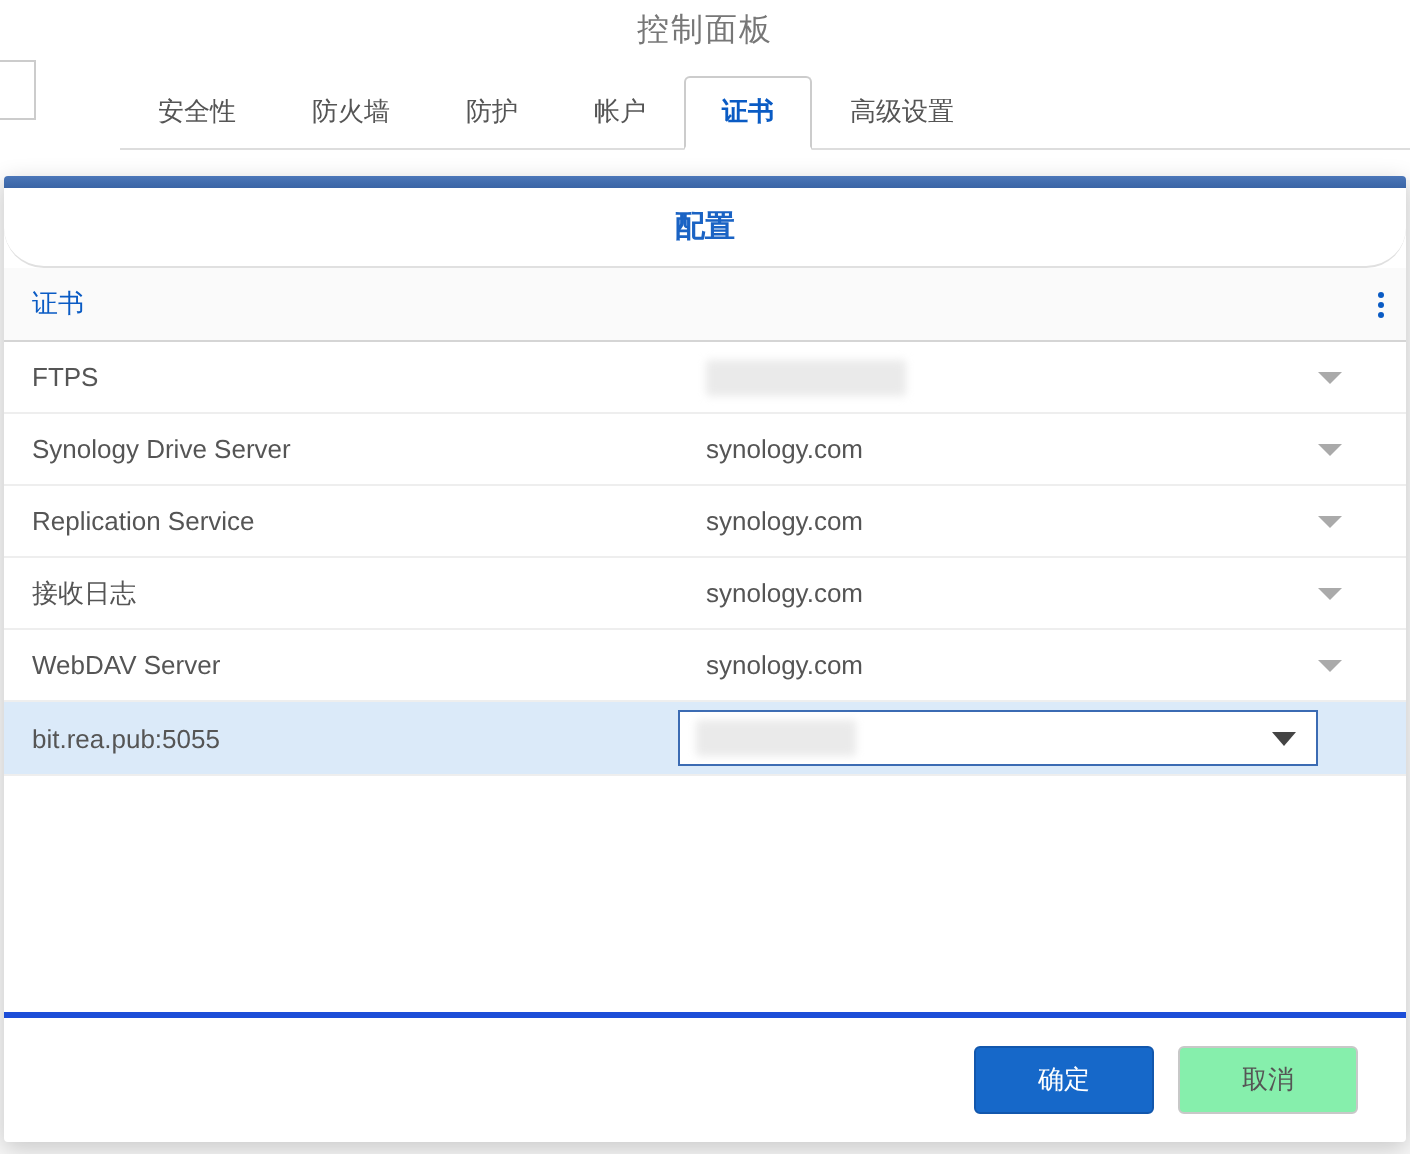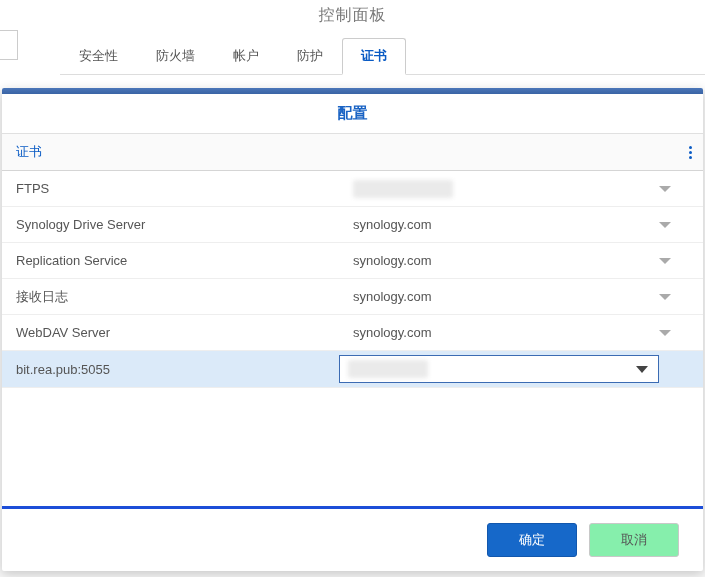--- a/index.html
+++ b/index.html
@@ -8,21 +8,21 @@
     .bg-header { position: absolute; top: 0; left: 0; right: 0; height: 90px; background: #fff; text-align: center; }
     .bg-title { color: #777; font-size: 16px; padding-top: 5px; letter-spacing: 1px; }
     .tabs { display: flex; gap: 0; margin-left: 60px; margin-top: 12px; border-bottom: 1px solid #ddd; }
     .tab { padding: 8px 18px; color: #555; font-size: 13px; cursor: pointer; border: 1px solid transparent; border-bottom: none; position: relative; }
     .tab.active { color: #0a5bc4; font-weight: bold; border: 1px solid #ccc; border-bottom: 2px solid #fff; border-radius: 3px 3px 0 0; margin-bottom: -1px; }
     .corner-box { position: absolute; top: 30px; left: 0; width: 18px; height: 30px; border: 1px solid #ccc; border-left: none; background: #fff; }
 
     .modal-backdrop { position: absolute; top: 88px; left: 0; right: 0; bottom: 0; }
     .modal { position: absolute; top: 0; left: 2px; right: 2px; bottom: 6px; background: #fff; box-shadow: 0 3px 12px rgba(0,0,0,0.2); border-radius: 2px; display: flex; flex-direction: column; }
     .modal-topbar { height: 6px; background: linear-gradient(#4b76b8, #3a64a5); border-radius: 2px 2px 0 0; }
-    .modal-title { text-align: center; padding: 10px 0; color: #1a63c4; font-size: 15px; font-weight: bold; border-bottom: 1px solid #e0e0e0; }
+    .modal-title { text-align: center; padding: 10px 0; color: #1a63c4; font-size: 15px; font-weight: bold; border-bottom: 1px solid #e0e0e0; border-radius: 20px; }
     .modal-body { flex: 1; padding: 0; overflow: hidden; }
     
     .table { width: 100%; }
     .table-header { display: flex; border-bottom: 1px solid #d5d5d5; background: #fafafa; }
     .th-service { flex: 0 0 337px; padding: 9px 14px; color: #0a5bc4; font-size: 13px; border-right: 1px solid #e8e8e8; }
     .th-cert { flex: 1; padding: 9px 14px; color: #0a5bc4; font-size: 13px; }
     .th-menu { width: 26px; display: flex; align-items: center; justify-content: center; color: #0a5bc4; cursor: pointer; }
     
     .table-row { display: flex; border-bottom: 1px solid #eee; align-items: center; min-height: 36px; }
     .table-row.selected { background: #dbeaf9; }
@@ -48,23 +48,24 @@
   </style>
 </head>
 <body>
 
 <div class="bg-header">
   <div class="bg-title">控制面板</div>
   <div class="corner-box"></div>
   <div class="tabs">
     <div class="tab">安全性</div>
     <div class="tab">防火墙</div>
+    <div class="tab">防护</div>
     <div class="tab">帐户</div>
-    <div class="tab">防护</div>
     <div class="tab active">证书</div>
+    <div class="tab">高级设置</div>
   </div>
 </div>
 
 <div class="modal-backdrop">
   <div class="modal">
     <div class="modal-topbar"></div>
     <div class="modal-title">配置</div>
     <div class="modal-body">
       <div class="table">
         <div class="table-header">

